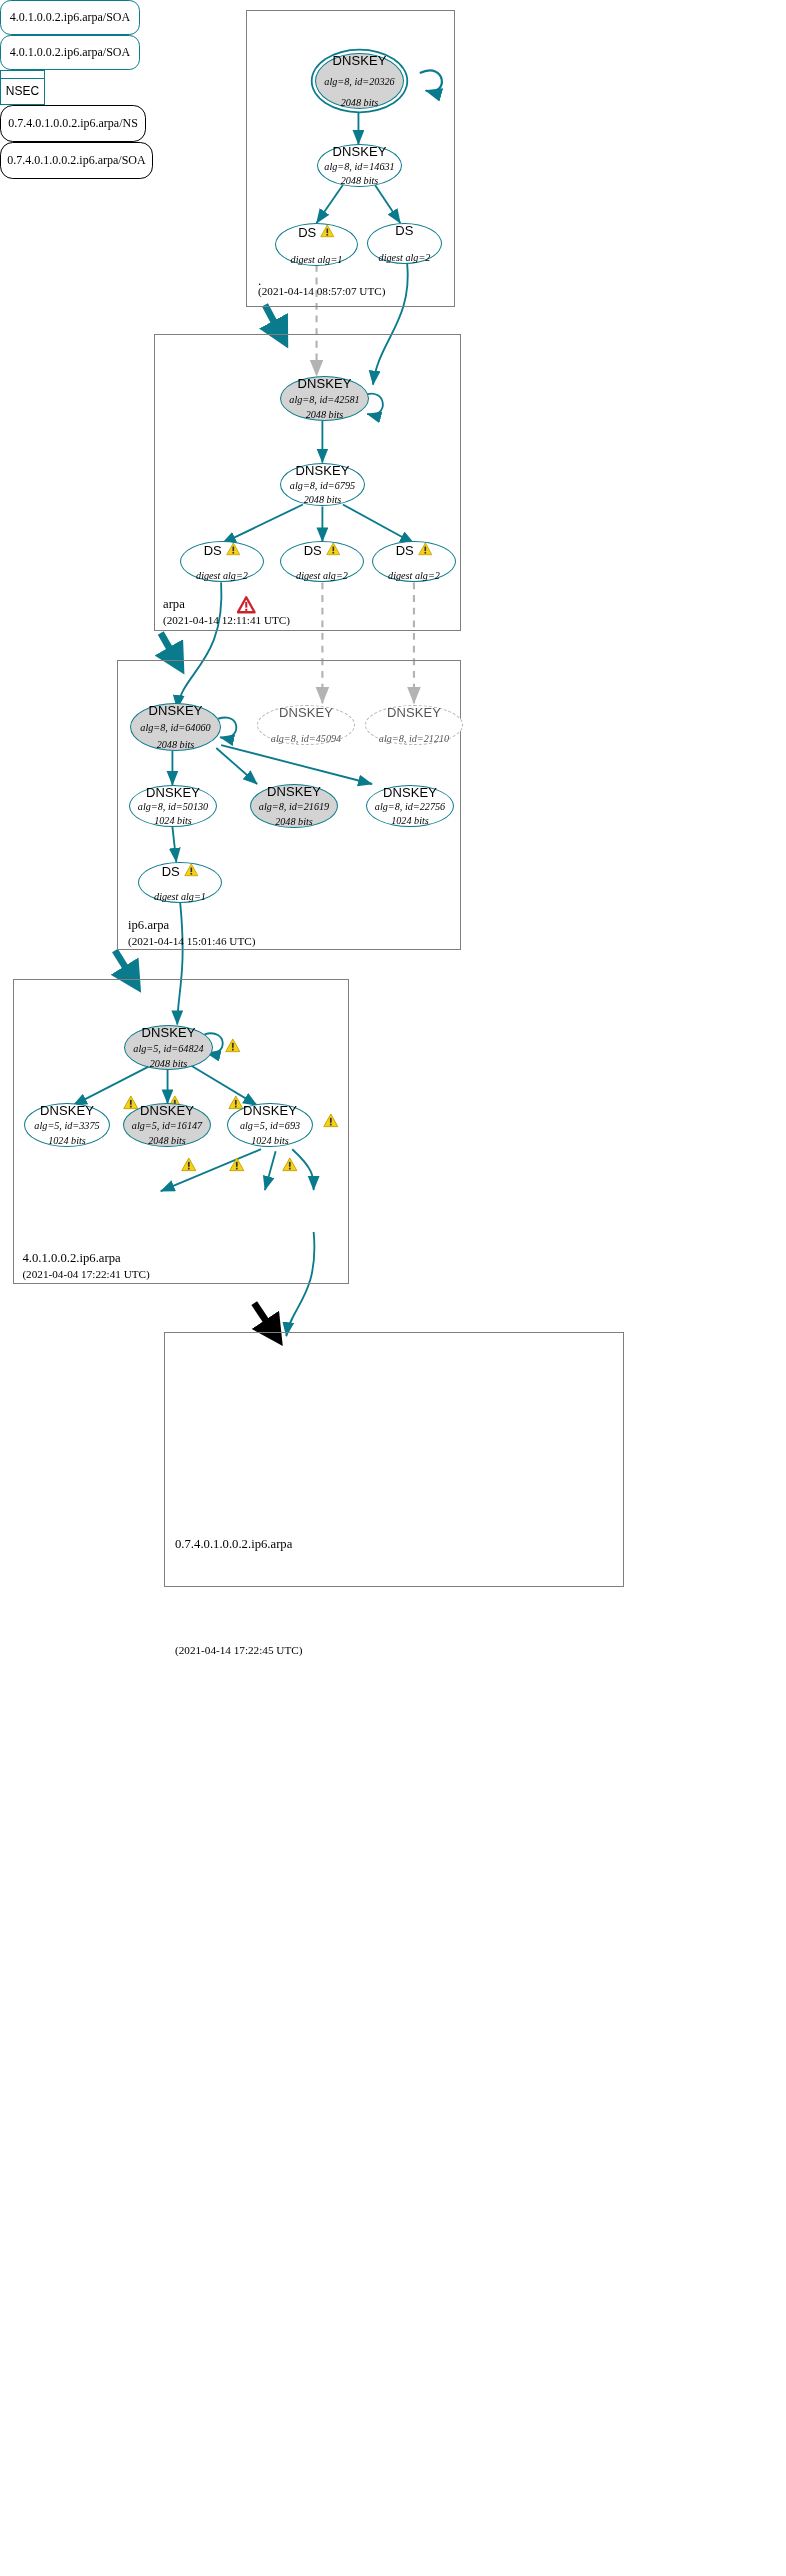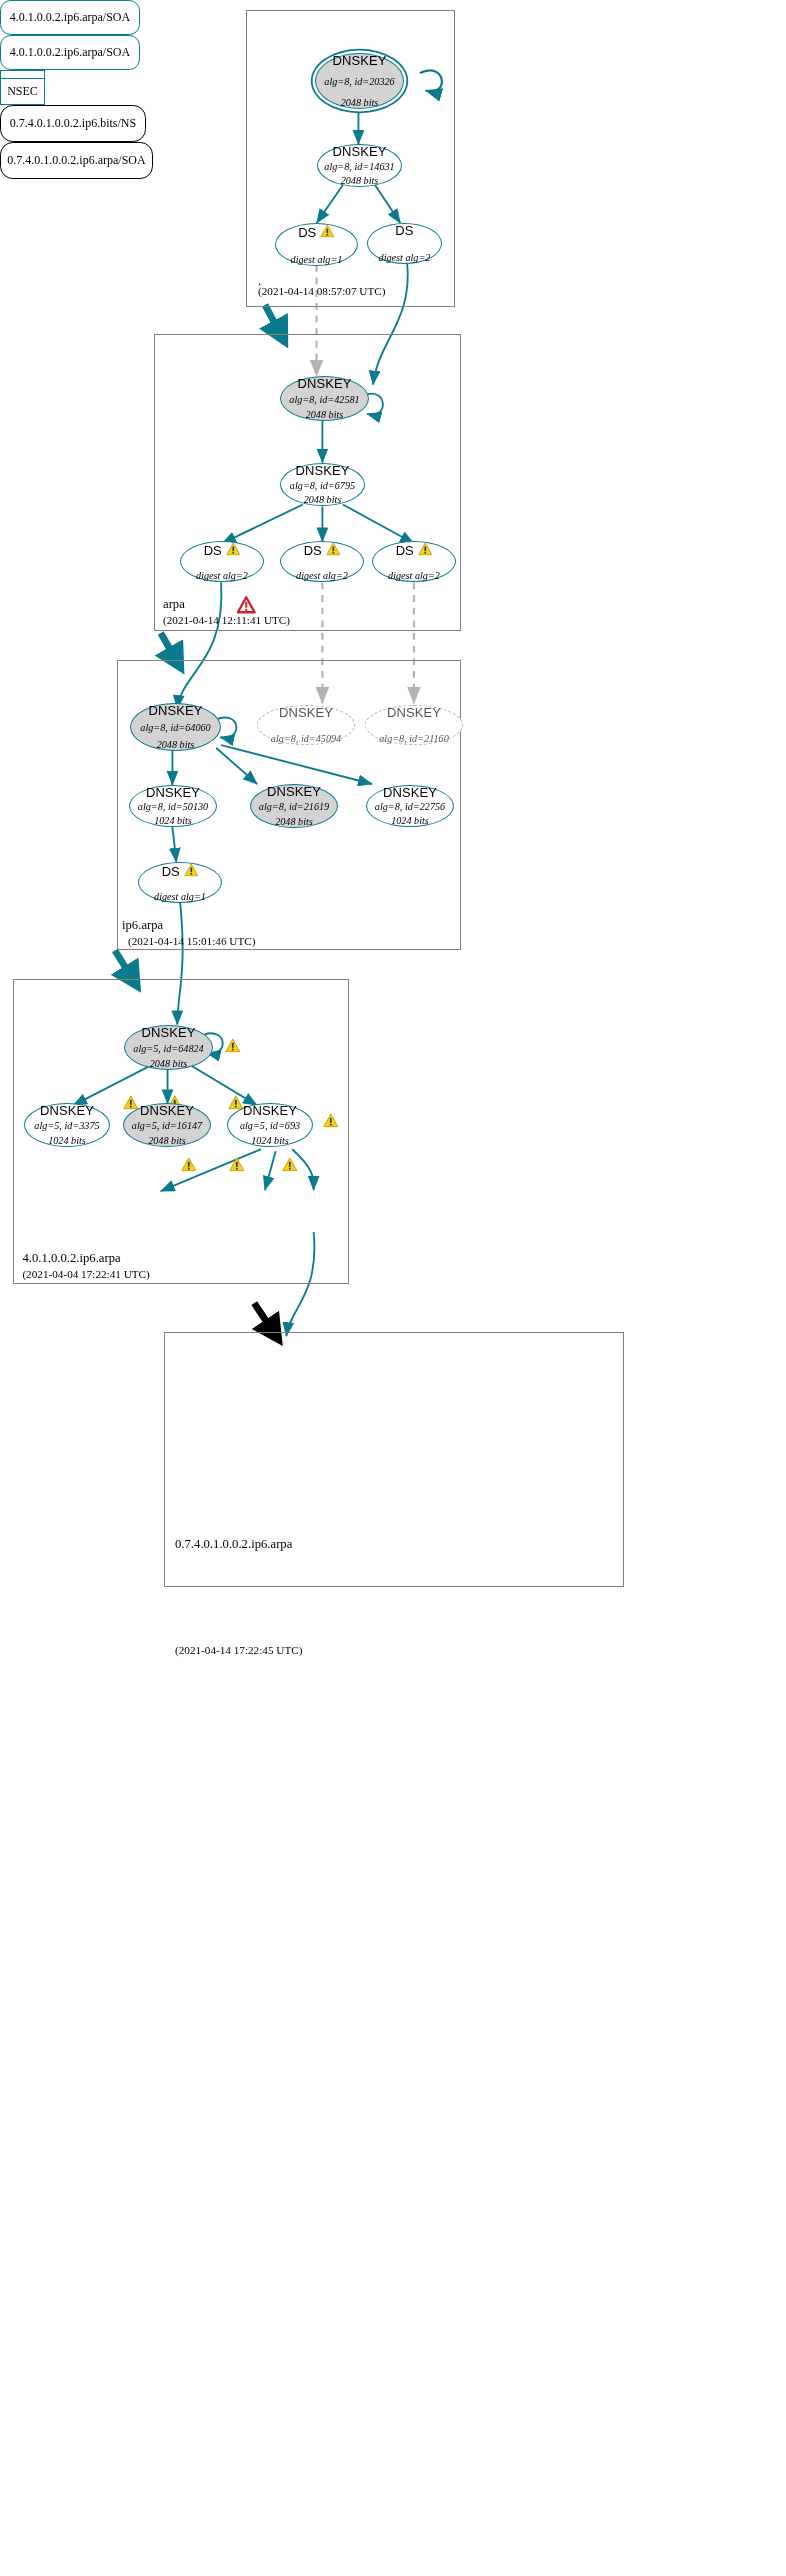--- a/index.html
+++ b/index.html
@@ -25,21 +25,21 @@
   .ghost .t1,.ghost .t2{color:#555;}
 
   .rr{border:1.8px solid #0a7b8c;border-radius:10.7px;background:#fff;
       font-family:Liberation Serif, serif;font-size:12px;
       display:flex;align-items:center;justify-content:center;}
   .rr.black{border:1.9px solid #000;border-radius:12.7px;}
 
   .nsecbox{border:1.9px solid #0a7b8c;background:#fff;display:flex;flex-direction:column;}
   .nsecbox .cap{height:6.8px;border-bottom:1.9px solid #0a7b8c;}
   .nsecbox .lbl{flex:1;display:flex;align-items:center;justify-content:center;
-                font-family:Liberation Serif, serif;font-size:12px;}
+                font-family:Liberation Sans, sans-serif;font-size:12px;}
 
   .warn{position:absolute;width:0;height:0;}
   .warn svg{display:block;}
   .hdr-row{display:flex;align-items:center;justify-content:center;gap:3.9px;}
 </style>
 </head>
 <body>
 
 <div id="stage">
 
@@ -212,37 +212,37 @@
             <path d="M8 1 L15.2 14 L0.8 14 Z" fill="#f7d117" stroke="#c9a400" stroke-width="1" stroke-linejoin="round"></path>
             <rect x="7.1" y="5" width="1.8" height="5" fill="#333"></rect>
             <rect x="7.1" y="11" width="1.8" height="1.8" fill="#333"></rect>
           </svg>
       </span>
     </div>
     <div class="t2">digest alg=2</div>
   </div>
 
   <div class="zone" style="left:117px;top:660px;width:344px;height:290px;"></div>
-  <div class="zone-label" style="left:122px;top:918px;">ip6.arpa</div>
+  <div class="zone-label" style="left:128px;top:918px;">ip6.arpa</div>
   <div class="zone-date" style="left:128px;top:935px;">(2021-04-14 15:01:46 UTC)</div>
 
   <div class="node ell filled" style="left:130px;top:703px;width:91px;height:48px;">
     <div class="t1">DNSKEY</div>
     <div class="t2">alg=8, id=64060</div>
     <div class="t2">2048 bits</div>
   </div>
 
   <div class="node ell ghost" style="left:257px;top:705px;width:98px;height:40px;">
     <div class="t1">DNSKEY</div>
     <div class="t2">alg=8, id=45094</div>
   </div>
 
   <div class="node ell ghost" style="left:365px;top:705px;width:98px;height:40px;">
     <div class="t1">DNSKEY</div>
-    <div class="t2">alg=8, id=21160</div>
+    <div class="t2">alg=8, id=21210</div>
   </div>
 
   <div class="node ell" style="left:129px;top:785px;width:88px;height:42px;">
     <div class="t1">DNSKEY</div>
     <div class="t2">alg=8, id=50130</div>
     <div class="t2">1024 bits</div>
   </div>
 
   <div class="node ell filled" style="left:250px;top:784px;width:88px;height:44px;">
     <div class="t1">DNSKEY</div>
@@ -361,17 +361,17 @@
 
   <div class="nsecbox" style="left:298px;top:1190px;width:43px;height:33px;">
     <div class="cap"></div>
     <div class="lbl">NSEC</div>
   </div>
 
   <div class="zone" style="left:164px;top:1332px;width:460px;height:255px;"></div>
   <div class="zone-label" style="left:175px;top:1537px;">0.7.4.0.1.0.0.2.ip6.arpa</div>
   <div class="zone-date" style="left:175px;top:1644px;">(2021-04-14 17:22:45 UTC)</div>
 
-  <div class="rr black" style="left:175px;top:1410px;width:144px;height:35px;">0.7.4.0.1.0.0.2.ip6.bits/NS</div>
+  <div class="rr black" style="left:175px;top:1410px;width:144px;height:35px;">0.7.4.0.1.0.0.2.ip6.arpa/NS</div>
   <div class="rr black" style="left:331px;top:1410px;width:151px;height:35px;">0.7.4.0.1.0.0.2.ip6.arpa/SOA</div>
 
 </div>
 
 
 </body></html>

